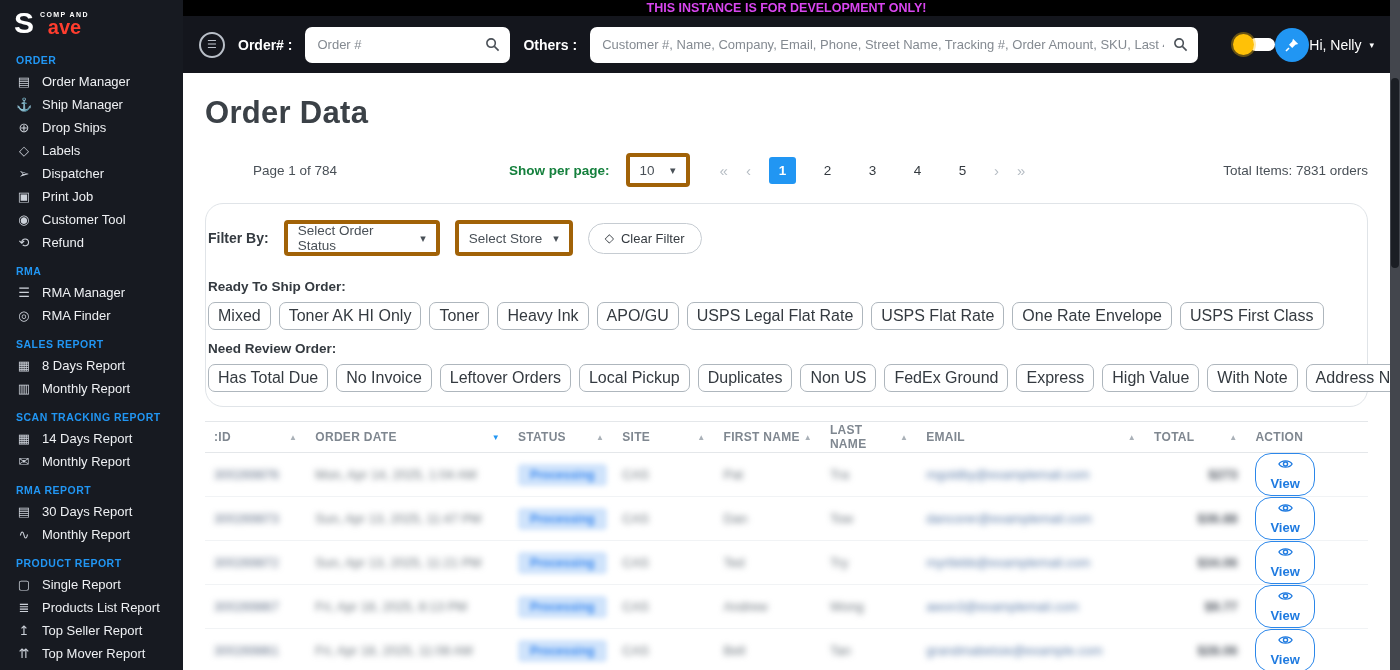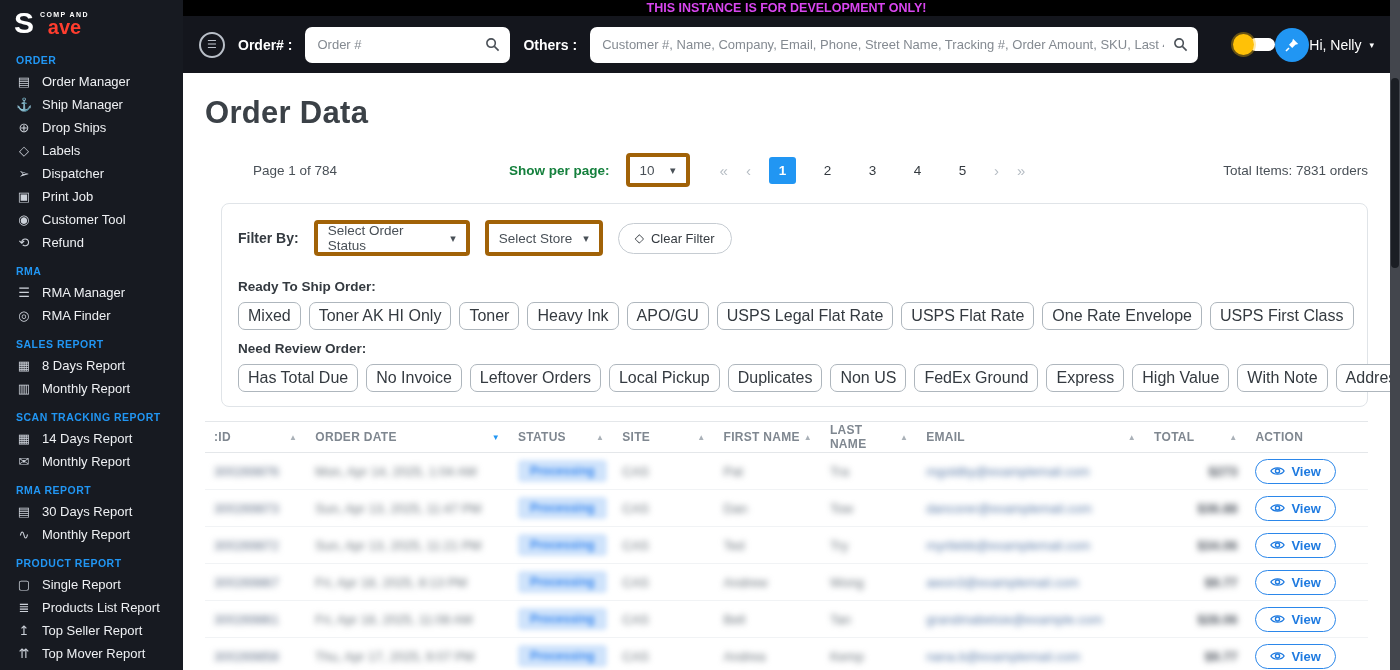--- a/index.html
+++ b/index.html
@@ -58,21 +58,21 @@
                color: #495057; cursor: pointer; }
   .selectbox::after { content: "▾"; font-size: 11px; color: #495057; margin-left: 8px; }
   .per-page { width: 64px; height: 34px; }
   .pager { display: flex; align-items: center; gap: 18px; margin-left: 14px; }
   .nav-glyph { color: #b6bdc4; font-size: 15px; cursor: pointer; }
   .page-btn { min-width: 27px; height: 27px; display: flex; align-items: center; justify-content: center;
               font-size: 13.5px; color: #343a40; cursor: pointer; border-radius: 3px; }
   .page-btn[data-active="true"] { background: #2196f3; color: #fff; font-weight: bold; }
   .total-items { margin-left: auto; color: #495057; }
 
-  .filter-card { margin-top: 16px; border: 1px solid #e0e4e8; border-radius: 8px; padding: 16px 16px 14px; margin-left: 16px; }
+  .filter-card { margin-top: 16px; border: 1px solid #e0e4e8; border-radius: 18px; padding: 16px 2px 14px; }
   .filter-row { display: flex; align-items: center; gap: 15px; }
   .fb-label { font-weight: bold; font-size: 14px; color: #343a40; }
   .sel-status { width: 156px; }
   .sel-store { width: 118px; }
   .clear-btn { display: flex; align-items: center; gap: 7px; border: 1px solid #c6ccd2; border-radius: 17px;
                padding: 7px 16px; background: #fff; font-size: 13px; color: #343a40; cursor: pointer;
                font-family: "Liberation Sans", sans-serif; }
   .clear-ico { font-size: 12px; color: #343a40; }
   .group-label { margin-top: 23px; font-weight: bold; font-size: 13.5px; color: #343a40; }
   .group-label.second { margin-top: 11px; }
@@ -93,21 +93,21 @@
   .c-id { color: #5f6e85; }
   .c-date { color: #6c757d; }
   .c-site { color: #6c757d; }
   .c-name { color: #6c757d; }
   .c-email { color: #5c7ca8; }
   .c-total { color: #49505a; font-weight: 600; }
   .badge { display: inline-block; padding: 4px 12px; border-radius: 4px; font-size: 12px; font-weight: bold;
            filter: blur(2.5px); background: #cfe3fb; color: #3f8cf0; }
   .view-btn { display: inline-flex; align-items: center; gap: 6px; border: 1.5px solid #2b87ea; color: #1e7ae0;
               background: #fff; border-radius: 16px; padding: 4px 14px; font-size: 13px; font-weight: bold;
-              cursor: pointer; font-family: "Liberation Sans", sans-serif; }
+              cursor: pointer; font-family: "Liberation Sans", sans-serif; flex-direction: column; }
   .eye { width: 15px; height: 12px; stroke: #1e7ae0; fill: none; stroke-width: 1.5; }
 
   
   .scroll-track { position: absolute; right: 0; top: 0; width: 10px; height: 670px; background: #43464d; z-index: 10; }
   .scroll-thumb { position: absolute; right: 1px; top: 78px; width: 8px; height: 190px; background: #1b1e24; border-radius: 4px; }
 </style>
 </head>
 <body>
 
 <aside class="sidebar">

